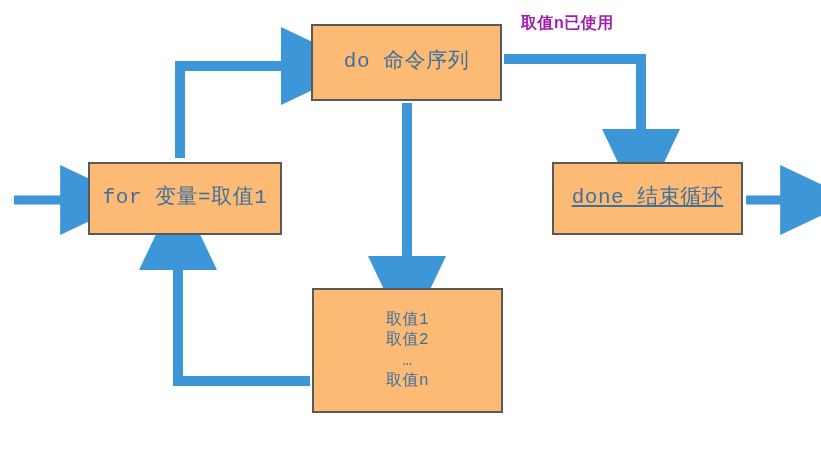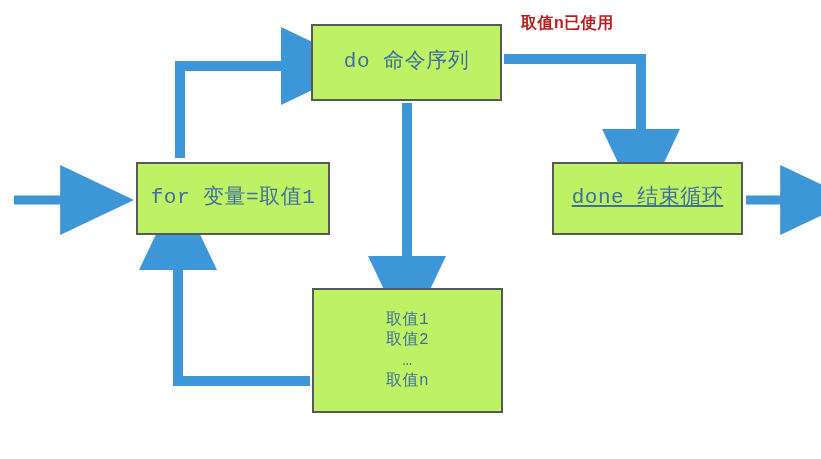--- a/index.html
+++ b/index.html
@@ -11,51 +11,51 @@
     position: relative;
     width: 821px;
     height: 459px;
     background: #ffffff;
     overflow: hidden;
     font-family: "Liberation Sans", "DejaVu Sans", sans-serif;
   }
   .node {
     position: absolute;
     box-sizing: border-box;
-    background: #bef264;
+    background: #fdba74;
     border: 2px solid #595959;
     display: flex;
     align-items: center;
     justify-content: center;
     text-align: center;
     color: #3f6f9f;
     font-family: "Liberation Mono", "DejaVu Sans Mono", monospace;
     letter-spacing: 0.5px;
     z-index: 3;
   }
   .node .txt {
     line-height: 1.28;
     white-space: pre-line;
   }
-  #node-for  { left: 88px;  top: 162px; width: 194px; height: 73px;  font-size: 21px; margin-left: 48px; }
+  #node-for  { left: 88px;  top: 162px; width: 194px; height: 73px;  font-size: 21px; }
   #node-do   { left: 311px; top: 24px;  width: 191px; height: 77px;  font-size: 21px; }
   #node-done { left: 552px; top: 162px; width: 191px; height: 73px;  font-size: 21px; text-decoration: underline; }
   #node-values { left: 312px; top: 288px; width: 191px; height: 125px; font-size: 16px; }
 
   .arrow-layer {
     position: absolute;
     left: 0; top: 0;
     width: 821px; height: 459px;
     z-index: 2;
     pointer-events: none;
   }
   .label-red {
     position: absolute;
     z-index: 6;
-    color: #b91c1c;
+    color: #a21caf;
     font-weight: bold;
     font-size: 16px;
     letter-spacing: 0.5px;
     white-space: nowrap;
     text-shadow:
       -1.5px -1.5px 0 #ffffff,  1.5px -1.5px 0 #ffffff,
       -1.5px  1.5px 0 #ffffff,  1.5px  1.5px 0 #ffffff,
       -1.5px 0 0 #ffffff, 1.5px 0 0 #ffffff,
       0 -1.5px 0 #ffffff, 0 1.5px 0 #ffffff;
     text-align: center;

